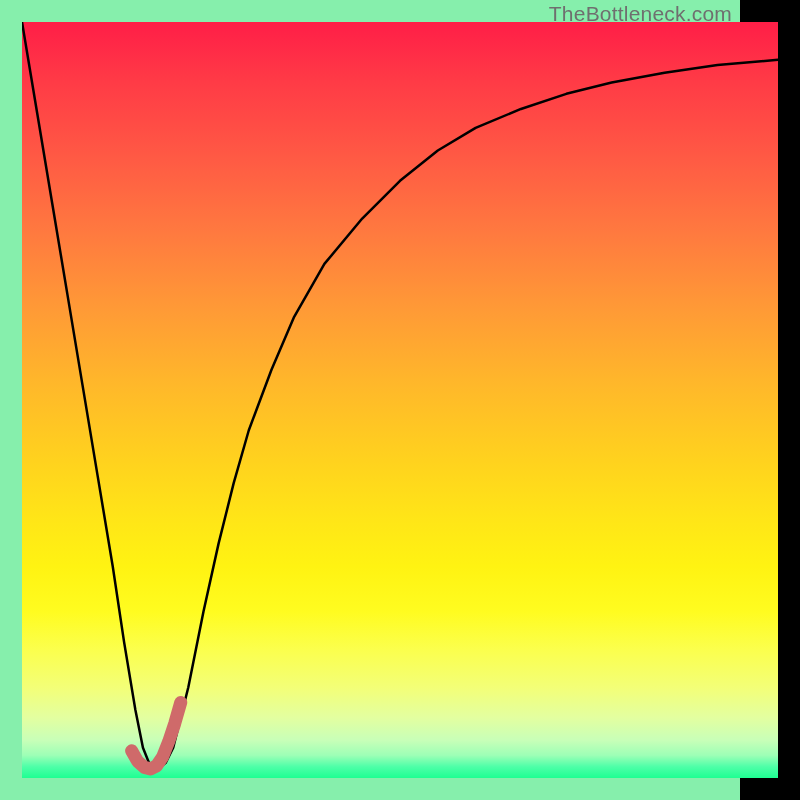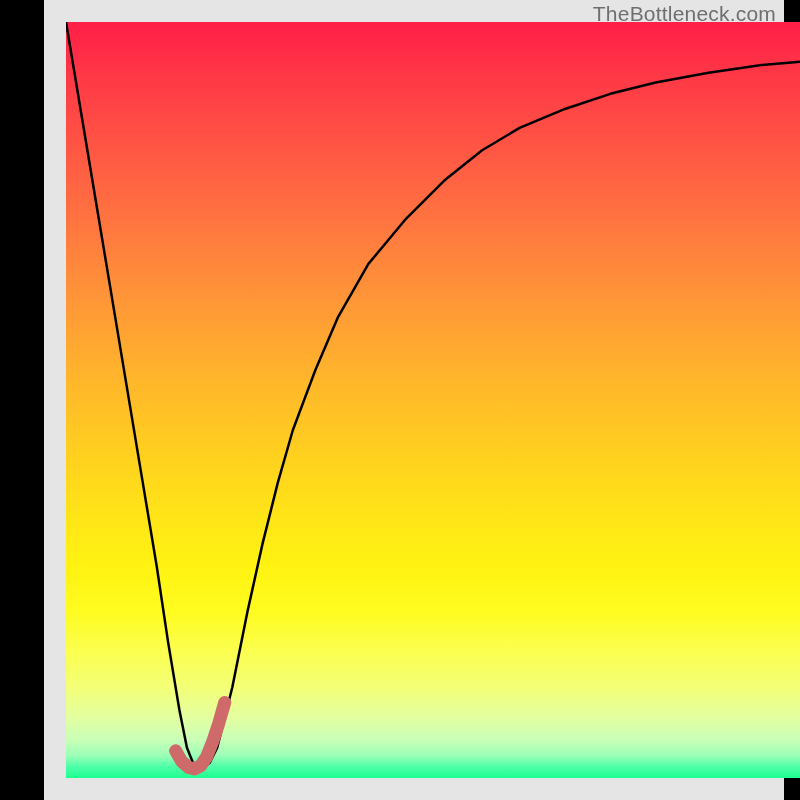--- a/index.html
+++ b/index.html
@@ -8,22 +8,21 @@
     width: 800px;
     height: 800px;
     background: #000;
     overflow: hidden;
     font-family: Arial, Helvetica, sans-serif;
   }
   .frame {
     position: relative;
     width: 740px;
     height: 800px;
-    background: #e5e5e5;
-    margin-left: 44px;
+    background: #86efac;
   }
   .plot-area {
     position: absolute;
     left: 22px;
     top: 22px;
     width: 756px;
     height: 756px;
     overflow: hidden;
   }
   .gradient {

